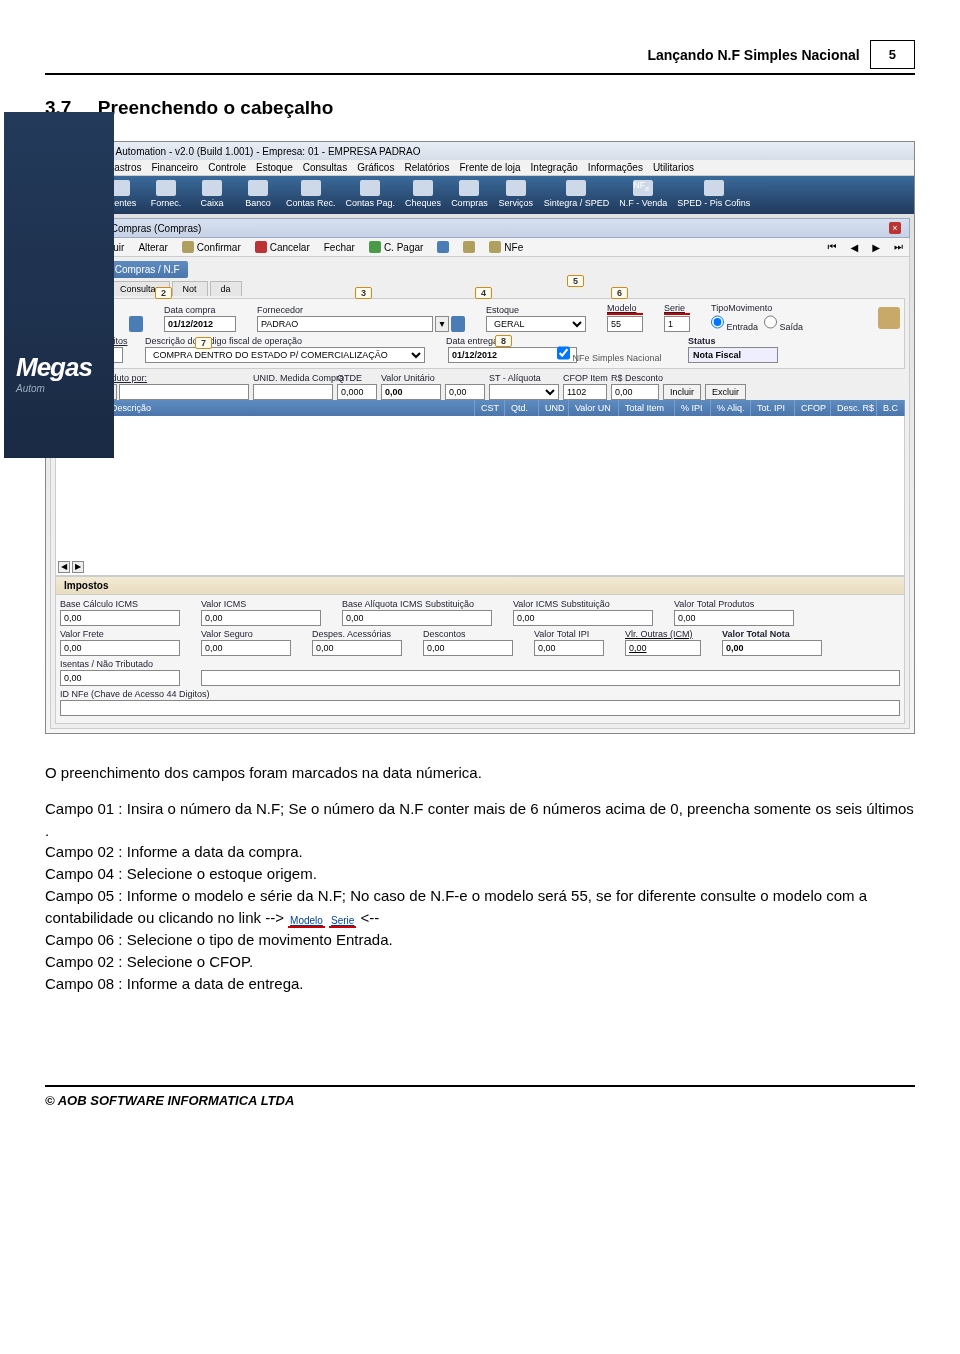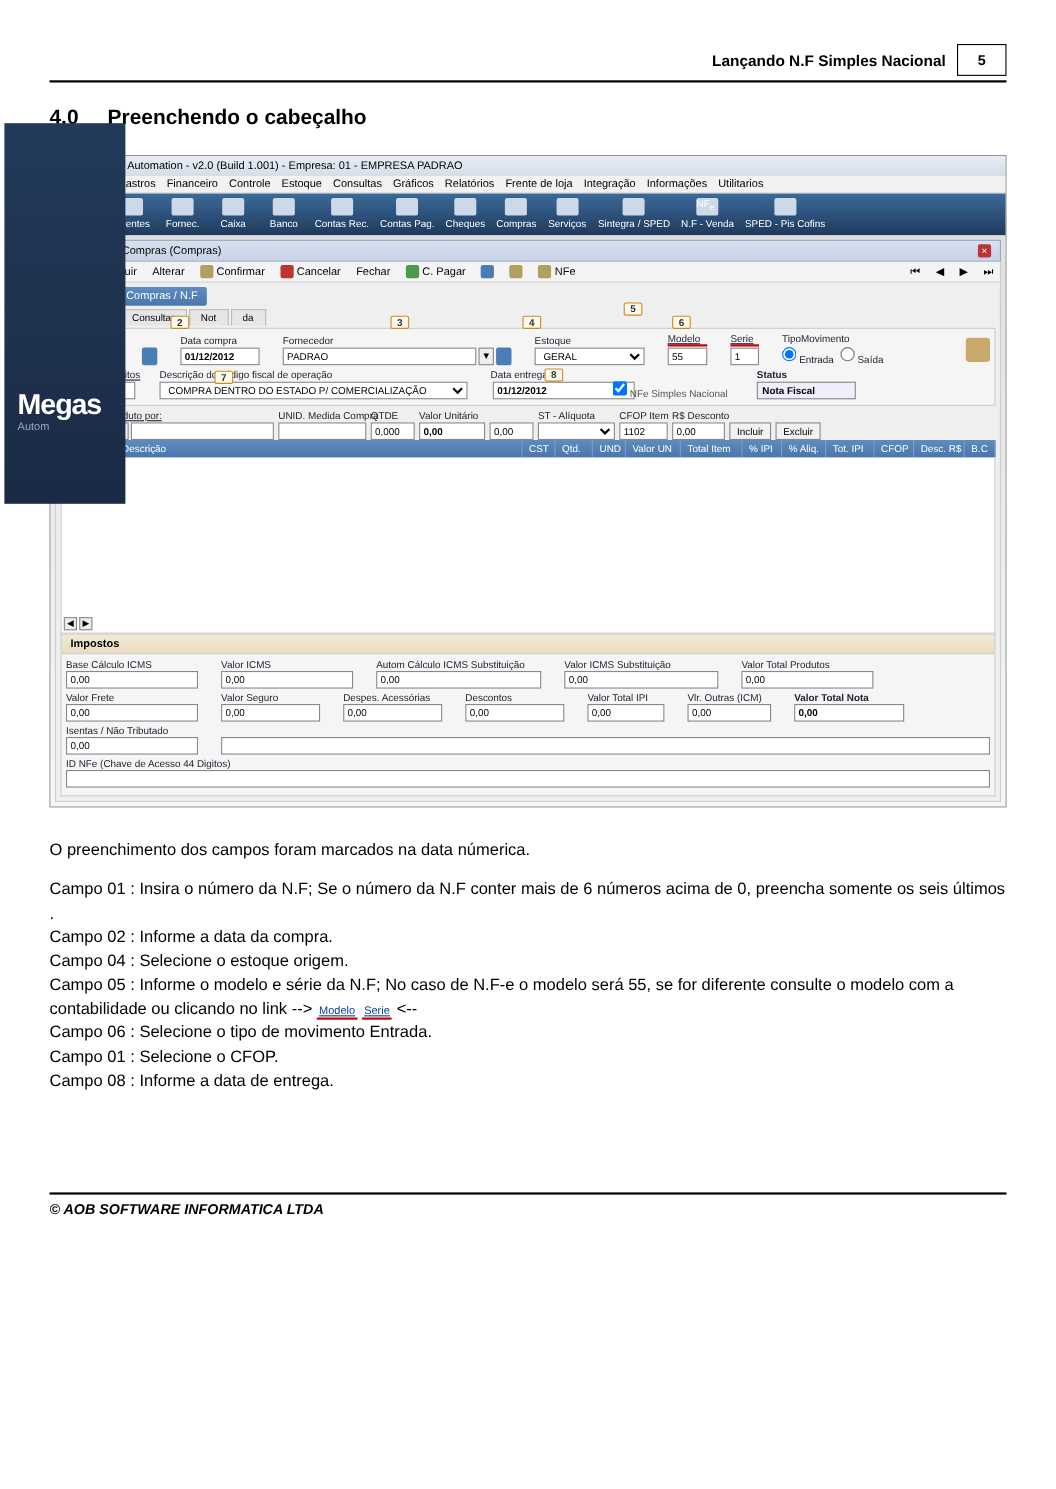--- a/index.html
+++ b/index.html
@@ -48,35 +48,35 @@
   .scroll-arrows { position: absolute; bottom: 2px; left: 2px; display: flex; gap: 2px; }
   .scroll-arrows span { width: 12px; height: 12px; border: 1px solid #888; background: #eee; font-size: 8px; text-align: center; line-height: 10px; }
   .impostos-head { background: linear-gradient(#f2ead5,#e8dcc0); padding: 3px 8px; font-size: 10px; font-weight: bold; border: 1px solid #ccc; }
   .impostos-grid { background: #f5f5f5; border: 1px solid #ccc; border-top: none; padding: 4px; }
   .impostos-grid .form-row { margin-bottom: 3px; }
   .explain { font-size: 15px; line-height: 1.45; margin-top: 10px; }
   .explain p { margin-bottom: 14px; }
   .inline-link-img { display: inline-block; vertical-align: middle; }
   .inline-link-img .lbl { color: #003e9c; text-decoration: underline; font-size: 10px; border-bottom: 2px solid #c00; padding: 0 2px; }
   .footer { border-top: 2px solid #000; margin-top: 90px; padding-top: 6px; font-size: 13px; font-style: italic; font-weight: bold; }
-  .logo-strip { position: relative; background: linear-gradient(#233a5a,#1a2a44); height: 50px; margin-top: 30px; display: flex; align-items: center; padding-left: 12px; }
+  .logo-strip { position: relative; background: linear-gradient(#233a5a,#1a2a44); height: 50px; margin-top: 30px; display: flex; align-items: center; padding-left: 12px; font-style: italic; }
   .logo-strip .logo-text { color: #fff; font-size: 26px; font-weight: bold; font-family: Arial; letter-spacing: -1px; }
   .side-icon { width: 22px; height: 22px; background: #c9a96a; border-radius: 3px; align-self: center; margin: 0 0 0 auto; }
 </style>
 </head>
 <body>
 
 <div class="page">
   <div class="header-bar">
     <span class="header-title">Lançando N.F Simples Nacional</span>
     <span class="page-number-box">5</span>
   </div>
 
   <h2 class="section-title">
-    <span>4.0</span>&nbsp;&nbsp;&nbsp;&nbsp;
+    <span>3.7</span>&nbsp;&nbsp;&nbsp;&nbsp;
     <span>Preenchendo o cabeçalho</span>
   </h2>
 
   <div class="screenshot-wrap">
     <div class="win-titlebar">
       <span class="win-logo"></span>
       <span>Megasale Automation - v2.0 (Build 1.001)  -  Empresa: 01 - EMPRESA PADRAO</span>
     </div>
     <div class="menubar">
       <span>Arquivo</span>
@@ -348,21 +348,21 @@
                 <div class="form-row">
                   <div class="fld" style="width:120px;">
                       <label>Base Cálculo ICMS</label>
                       <input value="0,00" style="">
                     </div>
                   <div class="fld" style="width:120px;">
                       <label>Valor ICMS</label>
                       <input value="0,00" style="">
                     </div>
                   <div class="fld" style="width:150px;">
-                      <label>Autom Cálculo ICMS Substituição</label>
+                      <label>Base Alíquota ICMS Substituição</label>
                       <input value="0,00" style="">
                     </div>
                   <div class="fld" style="width:140px;">
                       <label>Valor ICMS Substituição</label>
                       <input value="0,00" style="">
                     </div>
                   <div class="fld" style="width:120px;">
                       <label>Valor Total Produtos</label>
                       <input value="0,00" style="">
                     </div>
@@ -381,21 +381,21 @@
                       <input value="0,00" style="">
                     </div>
                   <div class="fld" style="width:90px;">
                       <label>Descontos</label>
                       <input value="0,00" style="">
                     </div>
                   <div class="fld" style="width:70px;">
                       <label>Valor Total IPI</label>
                       <input value="0,00" style="">
                     </div>
-                  <div class="fld" style="width:76px;">
+                  <div class="fld" style="width:76px;text-decoration:underline;">
                       <label>Vlr. Outras (ICM)</label>
                       <input value="0,00" style="">
                     </div>
                   <div class="fld" style="width:100px;">
                       <label style="font-weight:bold;">Valor Total Nota</label>
                       <input style="font-weight: bold;" value="0,00">
                     </div>
                 </div>
                 <div class="form-row">
                   <div class="fld" style="width:120px;">
@@ -435,19 +435,19 @@
       <div>Campo 04 : Selecione o estoque origem.</div>
       <div>
         <span>Campo 05 : Informe o modelo e série da N.F; No caso de N.F-e o modelo será 55, se for diferente consulte o modelo com a contabilidade ou clicando no link --&gt; </span>
         <span class="inline-link-img">
           <span class="lbl">Modelo</span>
           <span class="lbl">Serie</span>
         </span>
         <span> &lt;--</span>
       </div>
       <div>Campo 06 : Selecione o tipo de movimento Entrada.</div>
-      <div>Campo 01 : Selecione o CFOP.</div>
+      <div>Campo 02 : Selecione o CFOP.</div>
       <div>Campo 08 : Informe a data de entrega.</div>
     </div>
   </div>
 
   <div class="footer">© AOB SOFTWARE INFORMATICA LTDA</div>
 </div>
 
 </body></html>

